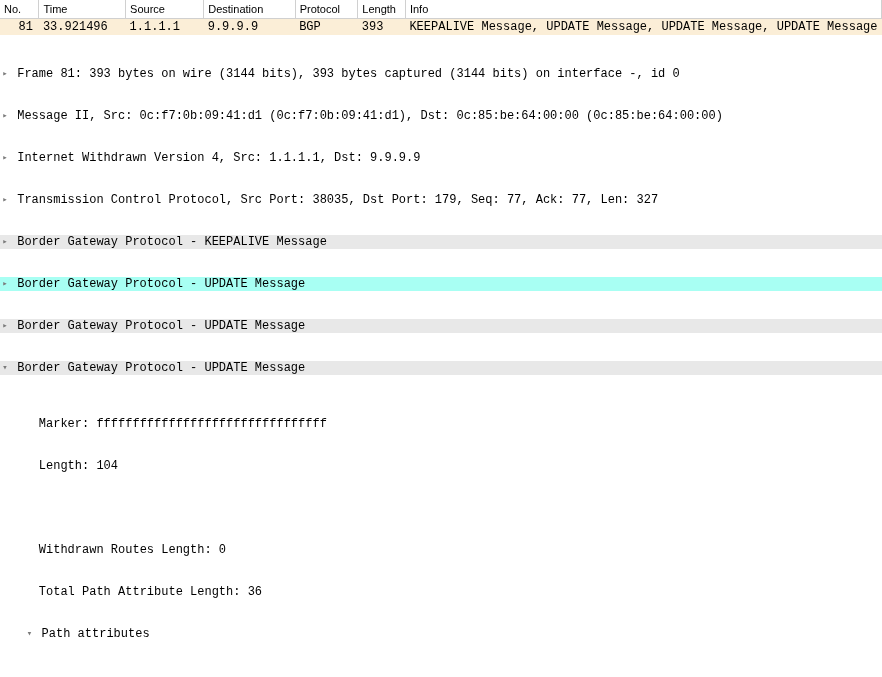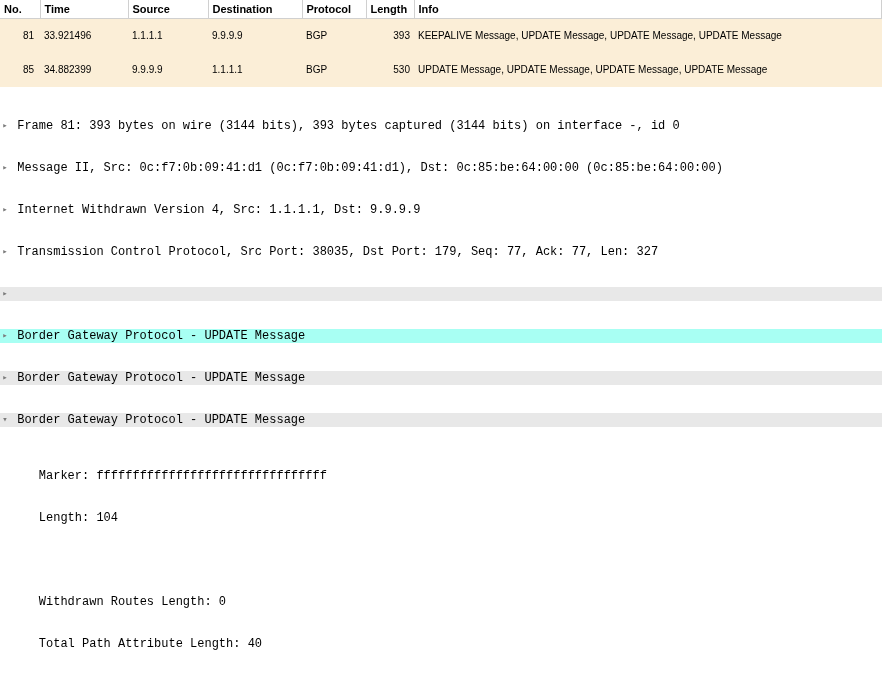--- a/index.html
+++ b/index.html
@@ -14,42 +14,42 @@
     overflow-x: hidden;
   }
   .packet-table {
     width: 100%;
     border-collapse: collapse;
     font-family: "Segoe UI", Tahoma, sans-serif;
     font-size: 11px;
   }
   .packet-table th {
     text-align: left;
-    font-weight: bold;
+    font-weight: normal;
     padding: 2px 4px;
     background: #fff;
     border-right: 1px solid #d0d0d0;
     border-bottom: 1px solid #d0d0d0;
     white-space: nowrap;
   }
   .packet-table td {
-    padding: 10px 4px;
+    padding: 1px 4px;
     white-space: nowrap;
-    font-family: Liberation Sans, sans-serif;
-    font-size: 10px;
+    font-family: Liberation Mono, monospace;
+    font-size: 12px;
   }
   .packet-table tr.row1 { background: #fbeed7; }
   .packet-table tr.row2 { background: #fbeed7; }
   .num-col { text-align: right; width: 40px; padding-right: 6px !important; }
   th.num-col { text-align: left; }
   .time-col { width: 88px; }
   .src-col { width: 80px; margin-left: 16px; }
   .dst-col { width: 94px; }
   .proto-col { width: 64px; }
-  .len-col { width: 48px; text-align: right; }
+  .len-col { width: 48px; }
   th.len-col { text-align: left; }
   .tree {
     margin-top: 4px;
     white-space: pre;
   }
   .line {
     display: flex;
     align-items: center;
     height: 14px;
     white-space: pre;
@@ -86,47 +86,38 @@
   <tbody>
     <tr class="row1">
       <td class="num-col">81</td>
       <td class="time-col">33.921496</td>
       <td class="src-col">1.1.1.1</td>
       <td class="dst-col">9.9.9.9</td>
       <td class="proto-col">BGP</td>
       <td class="len-col">393</td>
       <td>KEEPALIVE Message, UPDATE Message, UPDATE Message, UPDATE Message</td>
     </tr>
-    <tr class="row2">
-      <td class="num-col">85</td>
-      <td class="time-col">34.882399</td>
-      <td class="src-col">9.9.9.9</td>
-      <td class="dst-col">1.1.1.1</td>
-      <td class="proto-col">BGP</td>
-      <td class="len-col">530</td>
-      <td>UPDATE Message, UPDATE Message, UPDATE Message, UPDATE Message</td>
-    </tr>
   </tbody>
 </table>
 
 <div class="tree">
   <div class="line"><span class="tog">▸</span><span> </span><span>Frame 81: 393 bytes on wire (3144 bits), 393 bytes captured (3144 bits) on interface -, id 0</span></div>
   <div class="line"><span class="tog">▸</span><span> </span><span>Message II, Src: 0c:f7:0b:09:41:d1 (0c:f7:0b:09:41:d1), Dst: 0c:85:be:64:00:00 (0c:85:be:64:00:00)</span></div>
   <div class="line"><span class="tog">▸</span><span> </span><span>Internet Withdrawn Version 4, Src: 1.1.1.1, Dst: 9.9.9.9</span></div>
   <div class="line"><span class="tog">▸</span><span> </span><span>Transmission Control Protocol, Src Port: 38035, Dst Port: 179, Seq: 77, Ack: 77, Len: 327</span></div>
-  <div class="line hl-grey"><span class="tog">▸</span><span> </span></div>
+  <div class="line hl-grey"><span class="tog">▸</span><span> </span><span>Border Gateway Protocol - KEEPALIVE Message</span></div>
   <div class="line hl-cyan"><span class="tog">▸</span><span> </span><span>Border Gateway Protocol - UPDATE Message</span></div>
   <div class="line hl-grey"><span class="tog">▸</span><span> </span><span>Border Gateway Protocol - UPDATE Message</span></div>
   <div class="line hl-grey"><span class="tog">▾</span><span> </span><span>Border Gateway Protocol - UPDATE Message</span></div>
 
   <div class="line"><span class="tog blank">.</span><span>    </span><span>Marker: ffffffffffffffffffffffffffffffff</span></div>
   <div class="line"><span class="tog blank">.</span><span>    </span><span>Length: 104</span></div>
   <div class="line"><span class="tog blank">.</span><span>    </span></div>
   <div class="line"><span class="tog blank">.</span><span>    </span><span>Withdrawn Routes Length: 0</span></div>
-  <div class="line"><span class="tog blank">.</span><span>    </span><span>Total Path Attribute Length: 40</span></div>
+  <div class="line"><span class="tog blank">.</span><span>    </span><span>Total Path Attribute Length: 36</span></div>
   <div class="line"><span class="tog blank">.</span><span>  </span><span class="tog">▾</span><span> </span><span>Path attributes</span></div>
 
   
   
   
   
 
   
   
   

